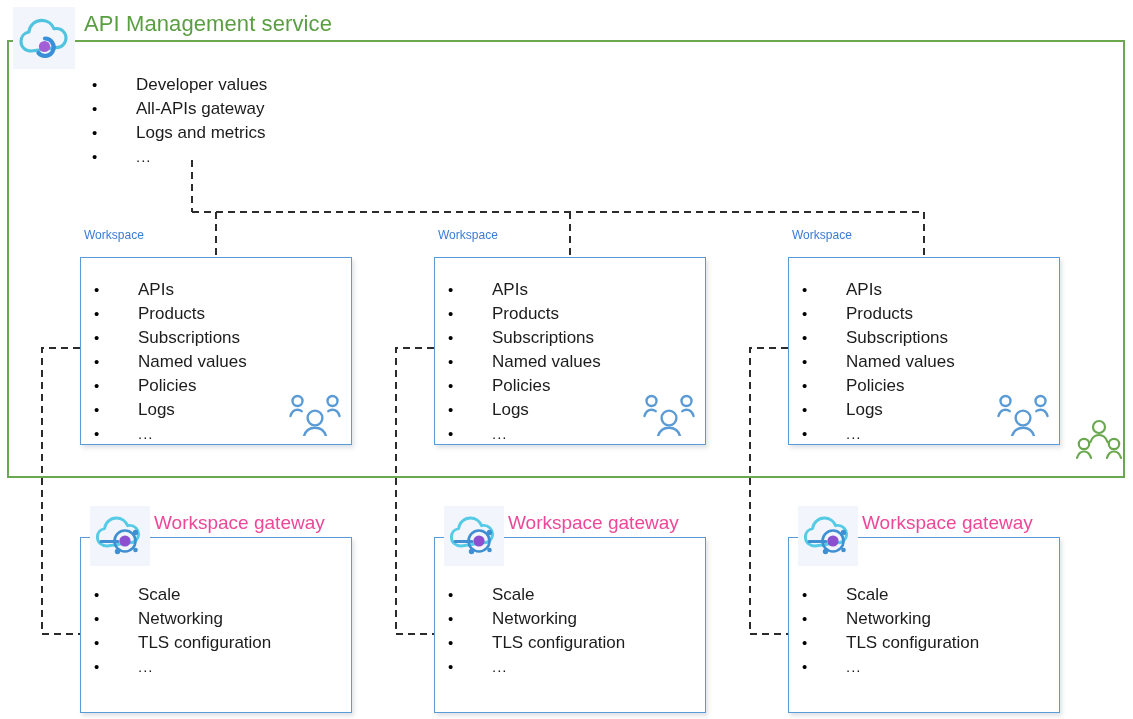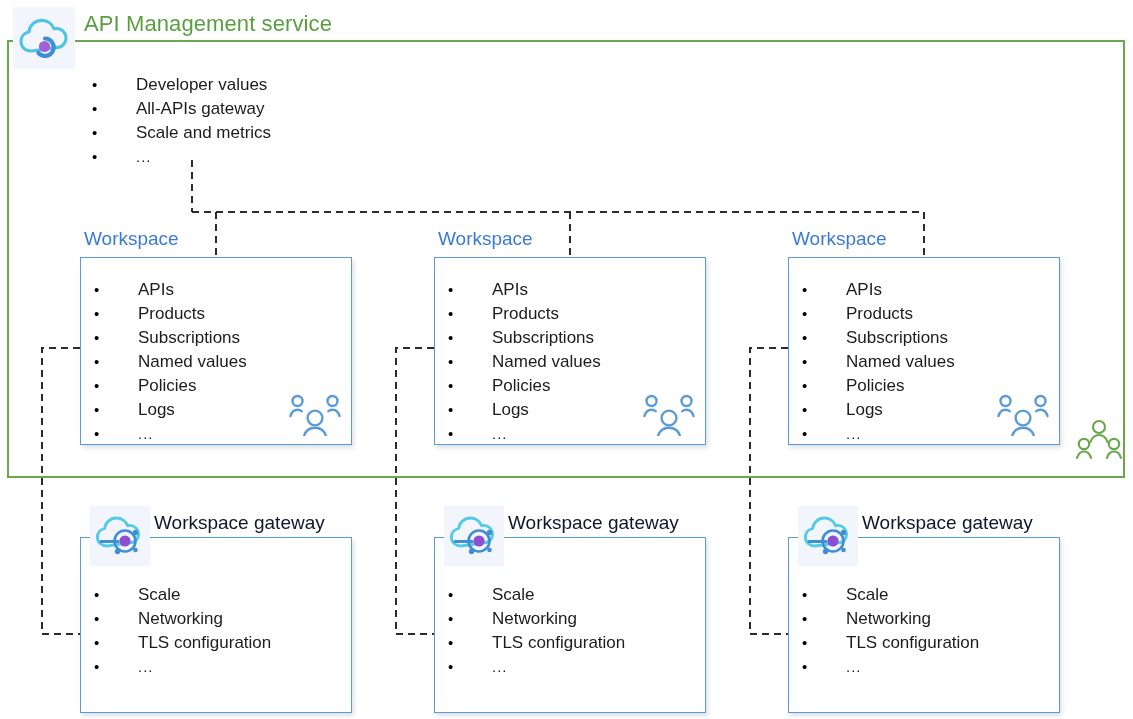--- a/index.html
+++ b/index.html
@@ -27,37 +27,37 @@
   .bullets .row{
     display:flex;align-items:baseline;height:24px;line-height:24px;
     font-size:17px;color:#1c1c1c;white-space:nowrap;
   }
   .bullets .bdot{width:44px;flex:0 0 44px;color:#000;font-size:15px;}
   .bullets .btxt{}
   .ellip{letter-spacing:1px;font-size:15px;}
 
   
   .ws-label{
-    position:absolute;font-size:19px;color:#3a7bd5;white-space:nowrap;
+    position:absolute;font-size:12px;color:#3a7bd5;white-space:nowrap;
   }
   .ws-box{
     position:absolute;border:1.5px solid #5b9bd5;background:#fff;
     box-sizing:border-box;
     box-shadow:2px 3px 4px rgba(140,150,165,.28);
   }
   .people-icon{position:absolute;right:10px;bottom:8px;width:52px;height:44px;}
 
   
   .gw-box{
     position:absolute;border:1.5px solid #5b9bd5;background:#fff;
     box-sizing:border-box;
     box-shadow:2px 3px 4px rgba(140,150,165,.28);
   }
   .gw-label{
-    position:absolute;font-size:19px;color:#0f172a;white-space:nowrap;
+    position:absolute;font-size:19px;color:#ec4899;white-space:nowrap;
   }
   .gw-icon{
     position:absolute;width:60px;height:60px;background:#f2f6fc;
   }
 
   
   .conn{position:absolute;left:0;top:0;width:1133px;height:719px;
         pointer-events:none;}
 
   .green-people{position:absolute;left:1076px;top:418px;width:46px;height:46px;}
@@ -94,21 +94,21 @@
       <div class="row">
         <span class="bdot">•</span>
         <span class="btxt">Developer values</span>
       </div>
       <div class="row">
         <span class="bdot">•</span>
         <span class="btxt">All-APIs gateway</span>
       </div>
       <div class="row">
         <span class="bdot">•</span>
-        <span class="btxt">Scale and metrics</span>
+        <span class="btxt">Logs and metrics</span>
       </div>
       <div class="row">
         <span class="bdot">•</span>
         <span class="btxt ellip">...</span>
       </div>
     </div>
 
   <svg class="conn">
     <g stroke="#2b2b2b" stroke-width="2" fill="none" stroke-dasharray="7,5">
 

